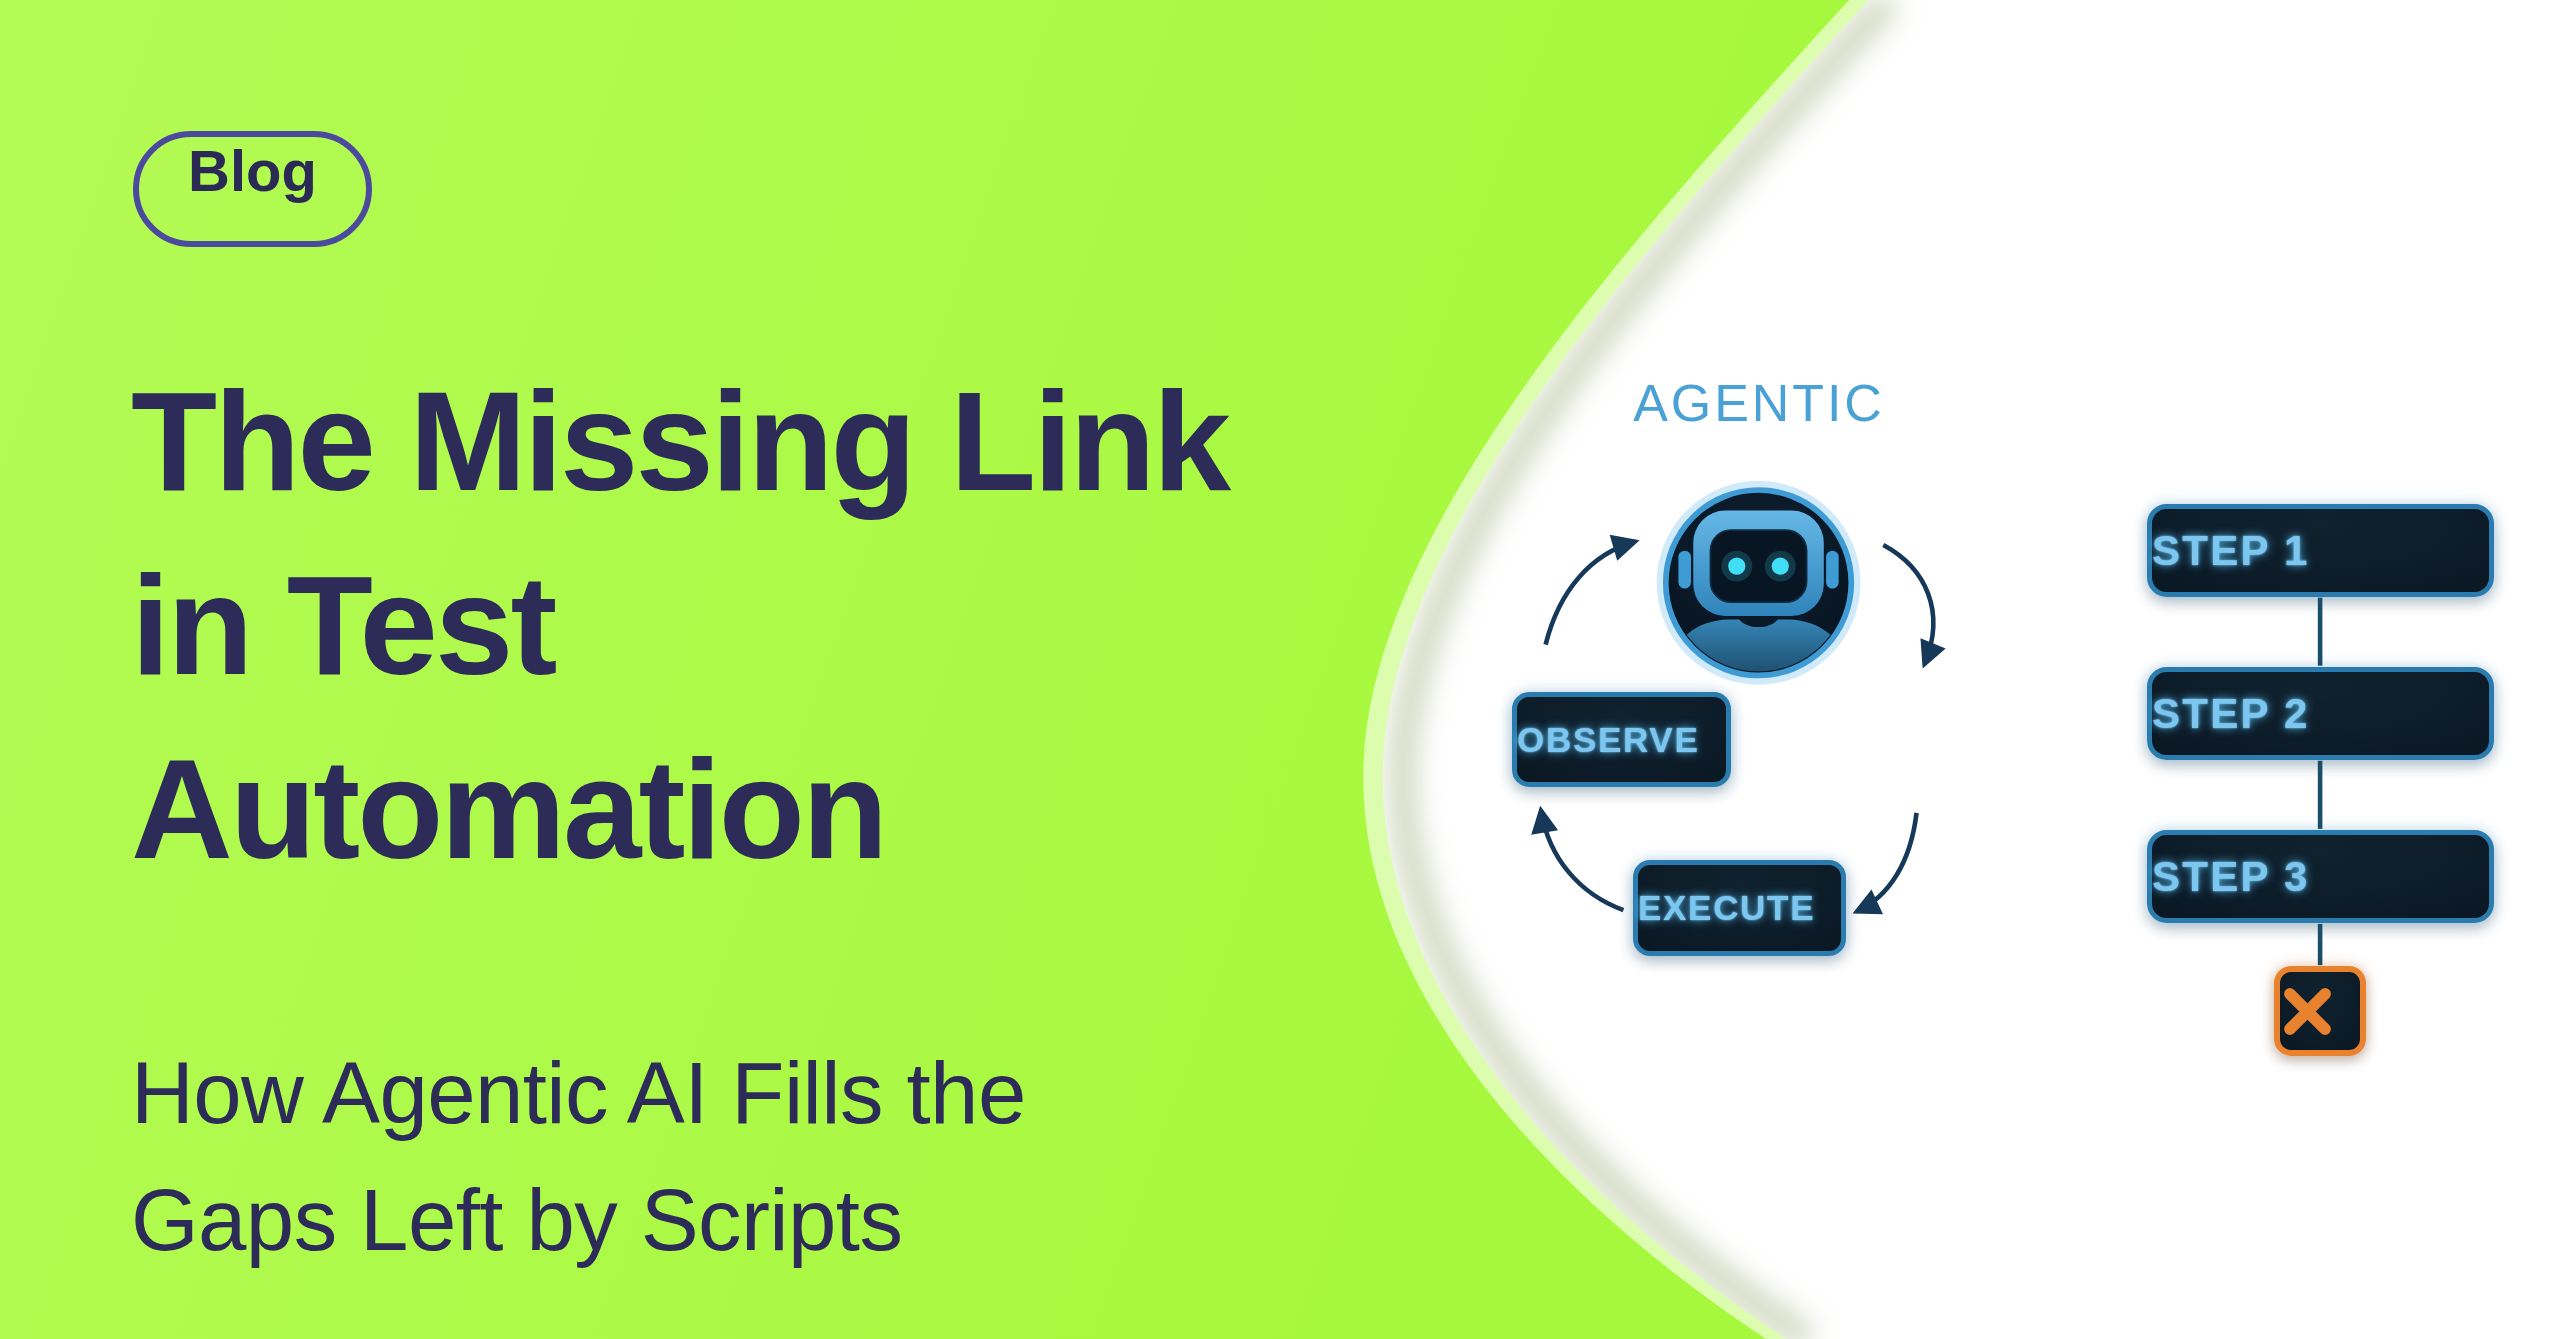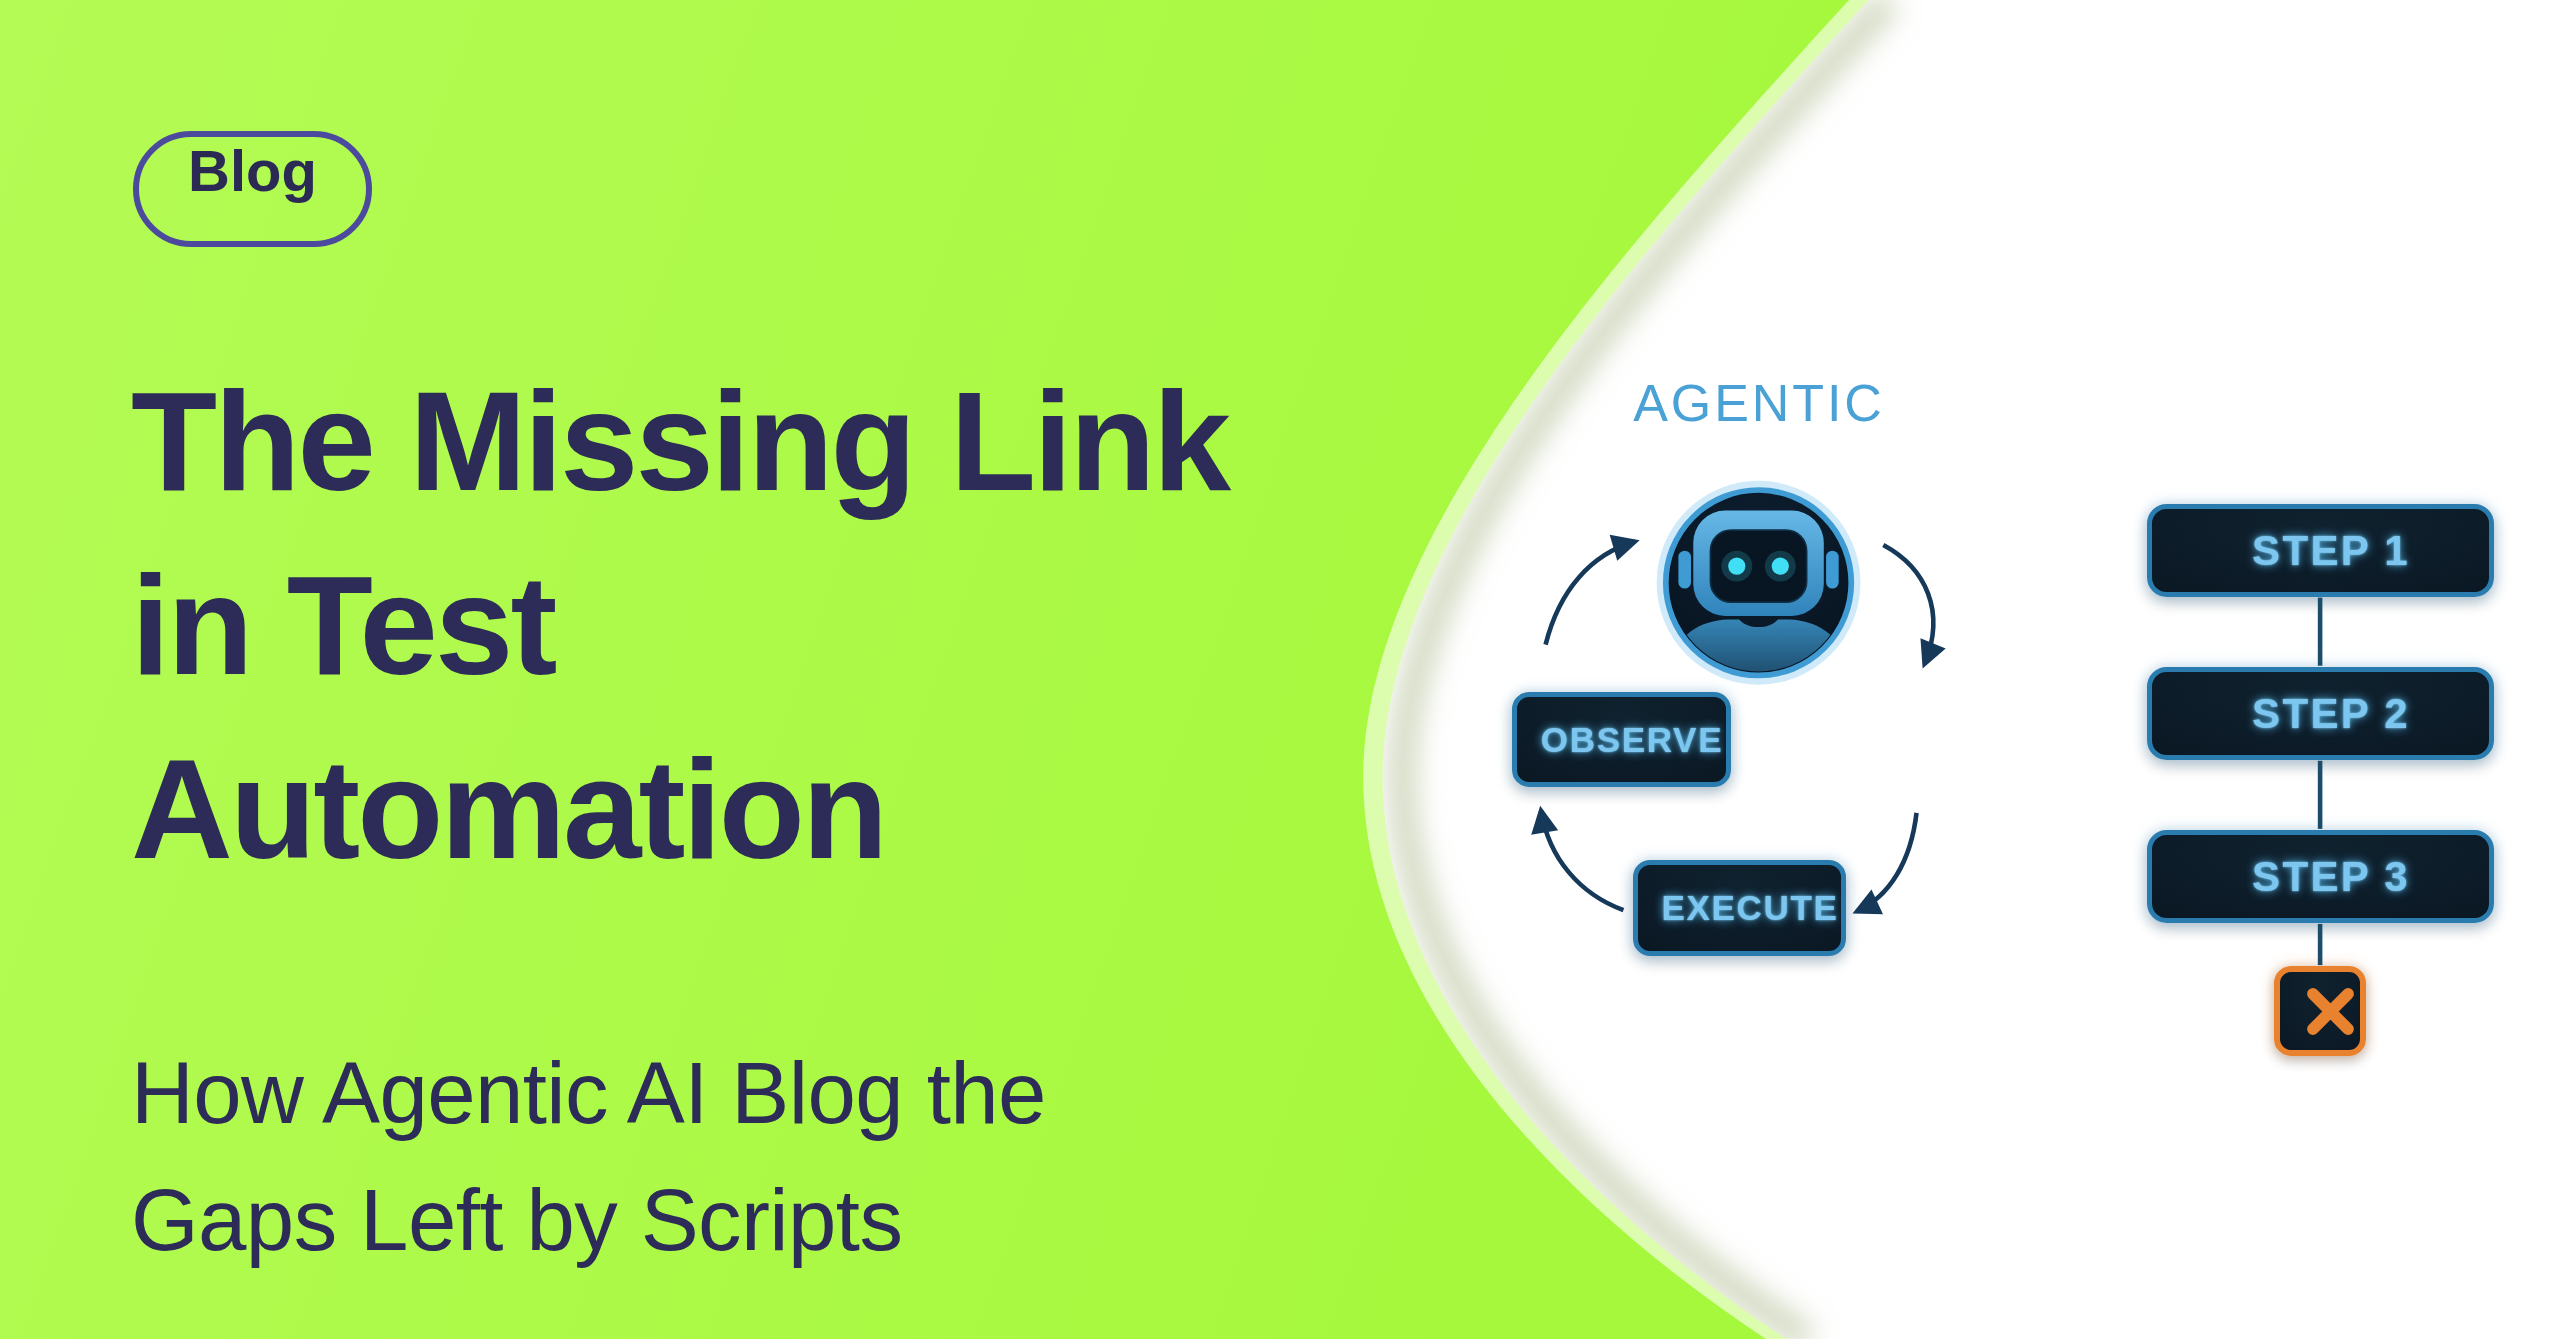--- a/index.html
+++ b/index.html
@@ -27,25 +27,24 @@
   }
   
   .col-label{
     position:absolute;transform:translateX(-50%);
     color:#4aa1d5;font-size:52px;font-weight:500;letter-spacing:2.9px;white-space:nowrap;
   }
   .node{
     position:absolute;box-sizing:border-box;
     background:radial-gradient(120% 160% at 50% 20%, #10222f 0%, #0a1723 70%);
     border:5.2px solid #2b7cae;border-radius:17px;
-    display:flex;align-items:center;justify-content:center;
+    display:flex;align-items:center;justify-content:flex-start;
     color:#7cc6f0;font-weight:700;
     box-shadow:0 0 15px rgba(70,160,220,0.28), 0 5.7px 13.7px rgba(10,30,50,0.25);
     text-shadow:0 0 9.2px rgba(90,200,255,0.85), 0 0 2.3px rgba(150,220,255,0.9);
-    padding-left:21px;
   }
   .node.cycle{font-size:35px;letter-spacing:1.7px;}
   .node.step{font-size:42px;letter-spacing:2.3px;border-radius:19.5px;}
   .node.fail{
     border:6.3px solid #e9822f;border-radius:17px;
     box-shadow:0 0 13.7px rgba(233,130,47,0.35), 0 4.6px 11.4px rgba(10,30,50,0.25);
   }
   .overlay{position:absolute;inset:0;pointer-events:none;}
 </style>
 </head>
@@ -74,21 +73,21 @@
     <span>Blog</span>
   </div>
 
   <h1 class="title" style="margin:0;">
     <div>The Missing Link</div>
     <div>in Test</div>
     <div>Automation</div>
   </h1>
 
   <div class="subtitle">
-    <div>How Agentic AI Blog the</div>
+    <div>How Agentic AI Fills the</div>
     <div>Gaps Left by Scripts</div>
   </div>
 
   <div class="col-label" style="left:1759px;top:373px;">AGENTIC</div>
 
   <div class="node cycle" style="left:1512px;top:692px;width:219px;height:95px;">
     <span>OBSERVE</span>
   </div>
   <div class="node cycle" style="left:1633px;top:860px;width:213px;height:96px;">
     <span>EXECUTE</span>

